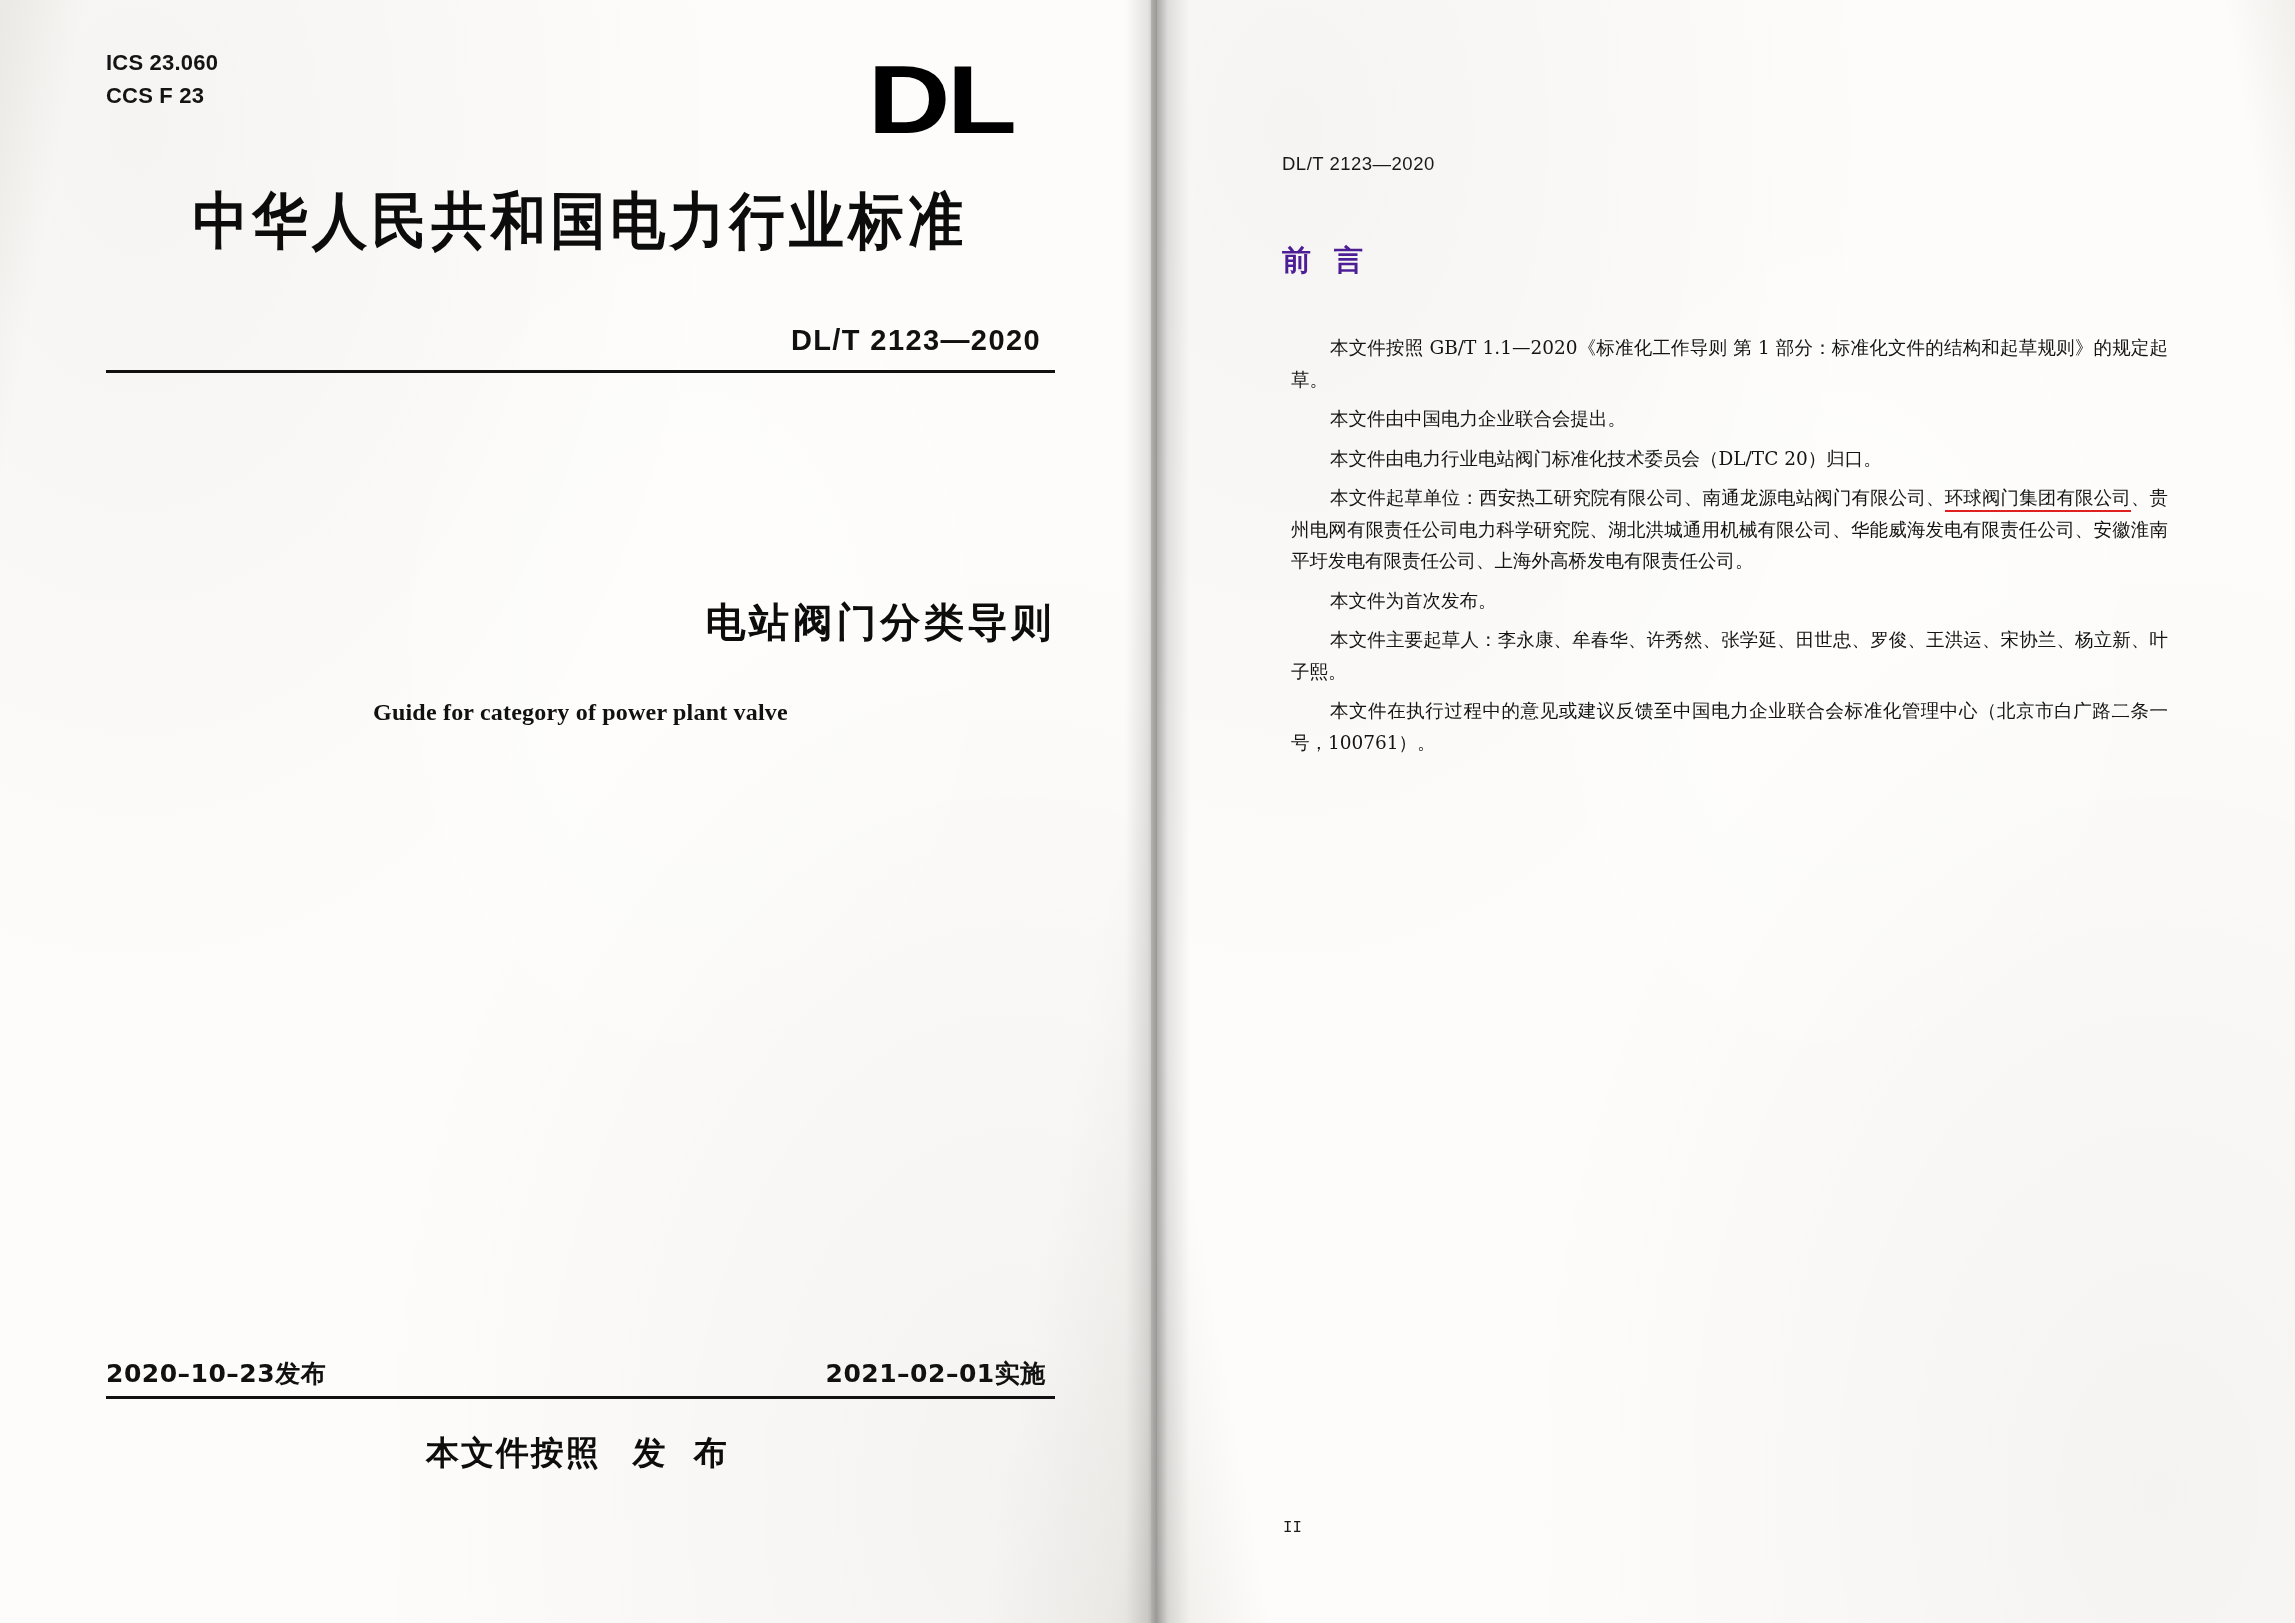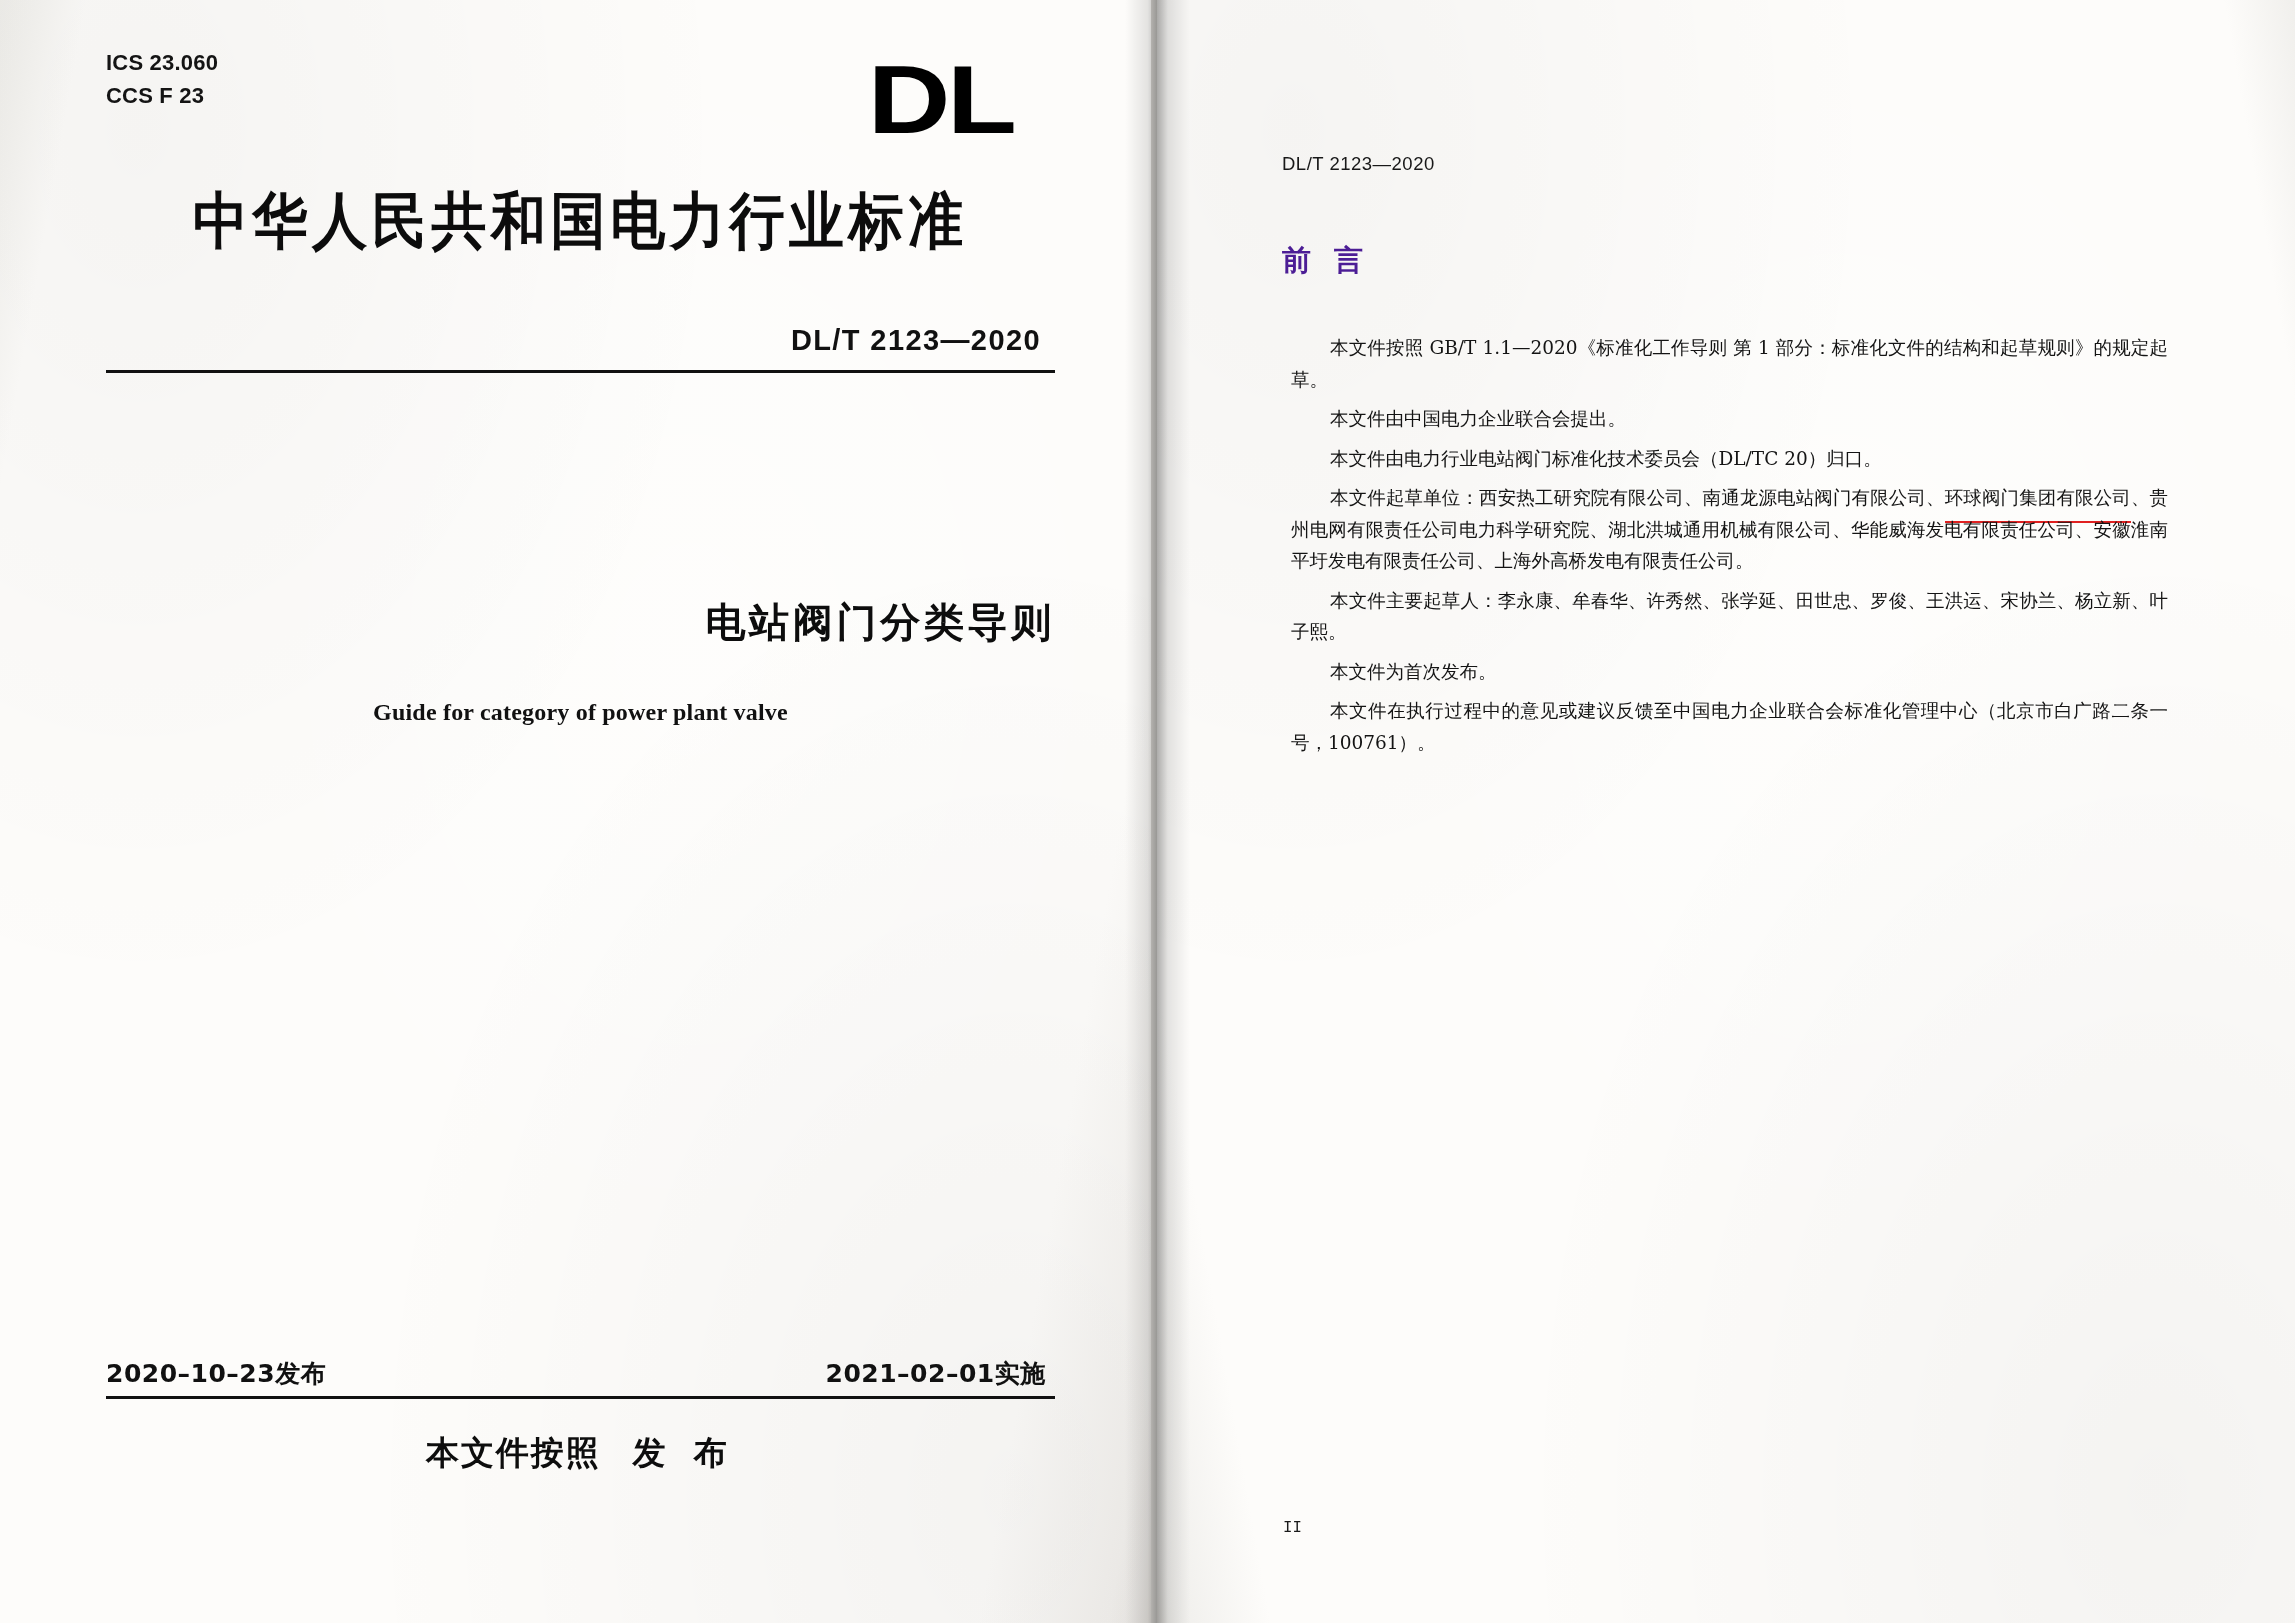--- a/index.html
+++ b/index.html
@@ -239,21 +239,21 @@
     line-height: 31.5px;
     color: #141414;
     text-align: justify;
   }
   .fw-body p {
     margin: 8px;
     text-indent: 39px;
   }
   .hl {
     border-bottom: 2.3px solid #e02020;
-    padding-bottom: 13px;
+    padding-bottom: 2px;
   }
   .fw-folio {
     position: absolute;
     left: 126px;
     top: 1519px;
     font-family: Liberation Mono, monospace;
     font-size: 15.7px;
     color: #1a1a1a;
   }
 </style>
@@ -305,22 +305,22 @@
 
     <div class="fw-header">DL/T 2123—2020</div>
 
     <div class="fw-title">前<span class="sp"></span>言</div>
 
     <div class="fw-body">
       <p>本文件按照 GB/T 1.1—2020《标准化工作导则  第 1 部分：标准化文件的结构和起草规则》的规定起草。</p>
       <p>本文件由中国电力企业联合会提出。</p>
       <p>本文件由电力行业电站阀门标准化技术委员会（DL/TC 20）归口。</p>
       <p>本文件起草单位：西安热工研究院有限公司、南通龙源电站阀门有限公司、<span class="hl">环球阀门集团有限公司</span>、贵州电网有限责任公司电力科学研究院、湖北洪城通用机械有限公司、华能威海发电有限责任公司、安徽淮南平圩发电有限责任公司、上海外高桥发电有限责任公司。</p>
+      <p>本文件为首次发布。</p>
       <p>本文件主要起草人：李永康、牟春华、许秀然、张学延、田世忠、罗俊、王洪运、宋协兰、杨立新、叶子熙。</p>
-      <p>本文件为首次发布。</p>
       <p>本文件在执行过程中的意见或建议反馈至中国电力企业联合会标准化管理中心（北京市白广路二条一号，100761）。</p>
     </div>
 
     <div class="fw-folio">II</div>
 
   </div>
 
   <div class="gutter"></div>
 
 </div>

